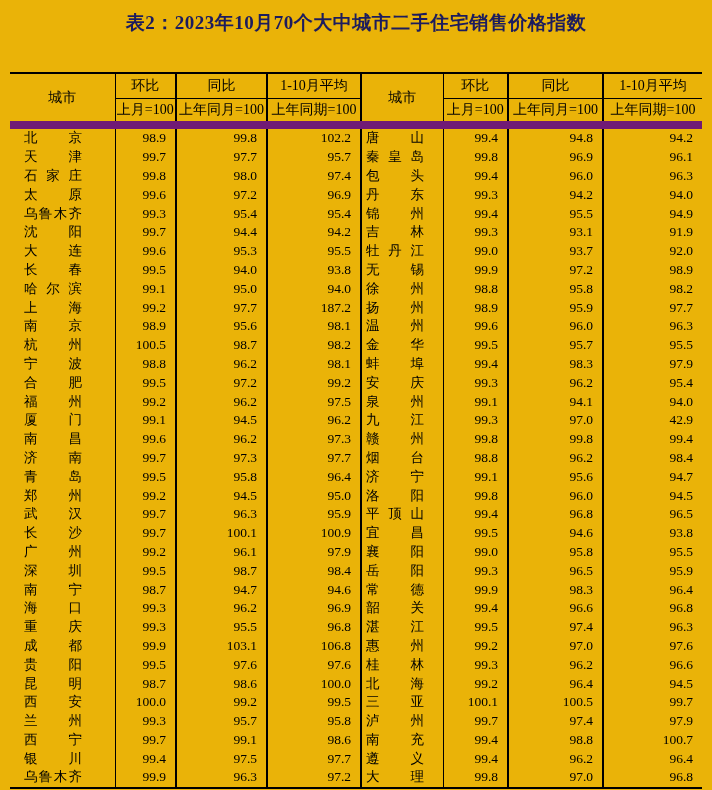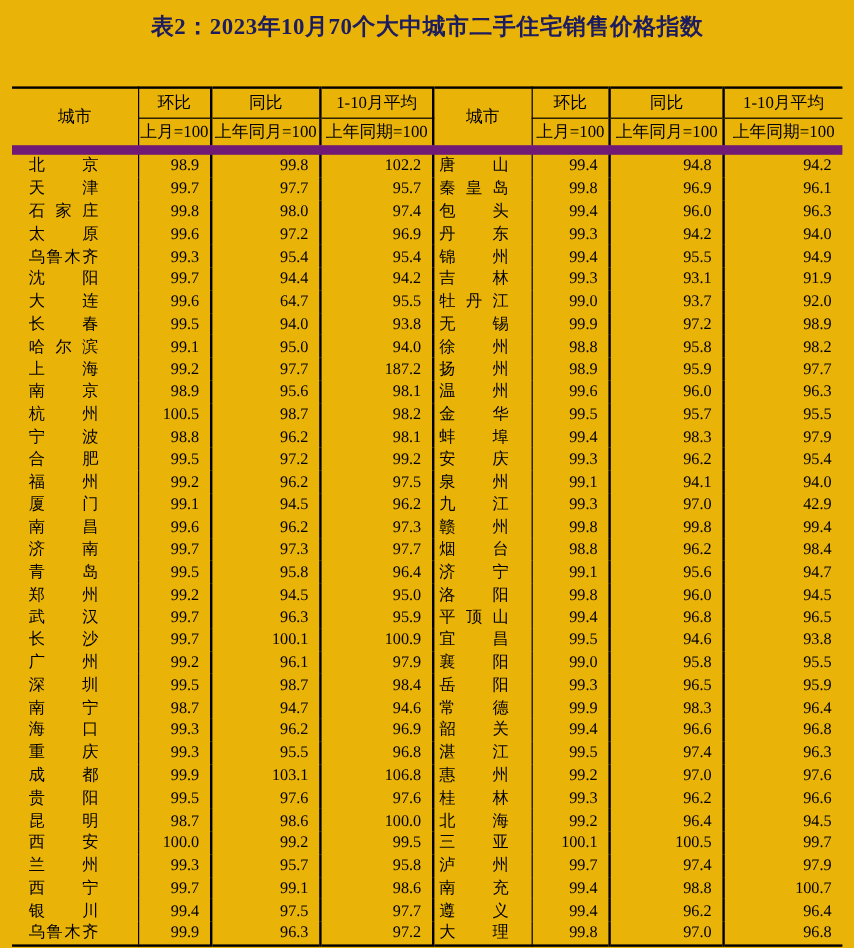--- a/index.html
+++ b/index.html
@@ -156,21 +156,21 @@
           <td class="num bl2">94.4</td>
           <td class="num bl2">94.2</td>
           <td class="city city-r bl2"><span class="cityname">吉林</span></td>
           <td class="num bl1">99.3</td>
           <td class="num bl2">93.1</td>
           <td class="num bl2">91.9</td>
         </tr>
         <tr>
           <td class="city city-l"><span class="cityname">大连</span></td>
           <td class="num bl1">99.6</td>
-          <td class="num bl2">64.7</td>
+          <td class="num bl2">95.3</td>
           <td class="num bl2">95.5</td>
           <td class="city city-r bl2"><span class="cityname">牡丹江</span></td>
           <td class="num bl1">99.0</td>
           <td class="num bl2">93.7</td>
           <td class="num bl2">92.0</td>
         </tr>
         <tr>
           <td class="city city-l"><span class="cityname">长春</span></td>
           <td class="num bl1">99.5</td>
           <td class="num bl2">94.0</td>

